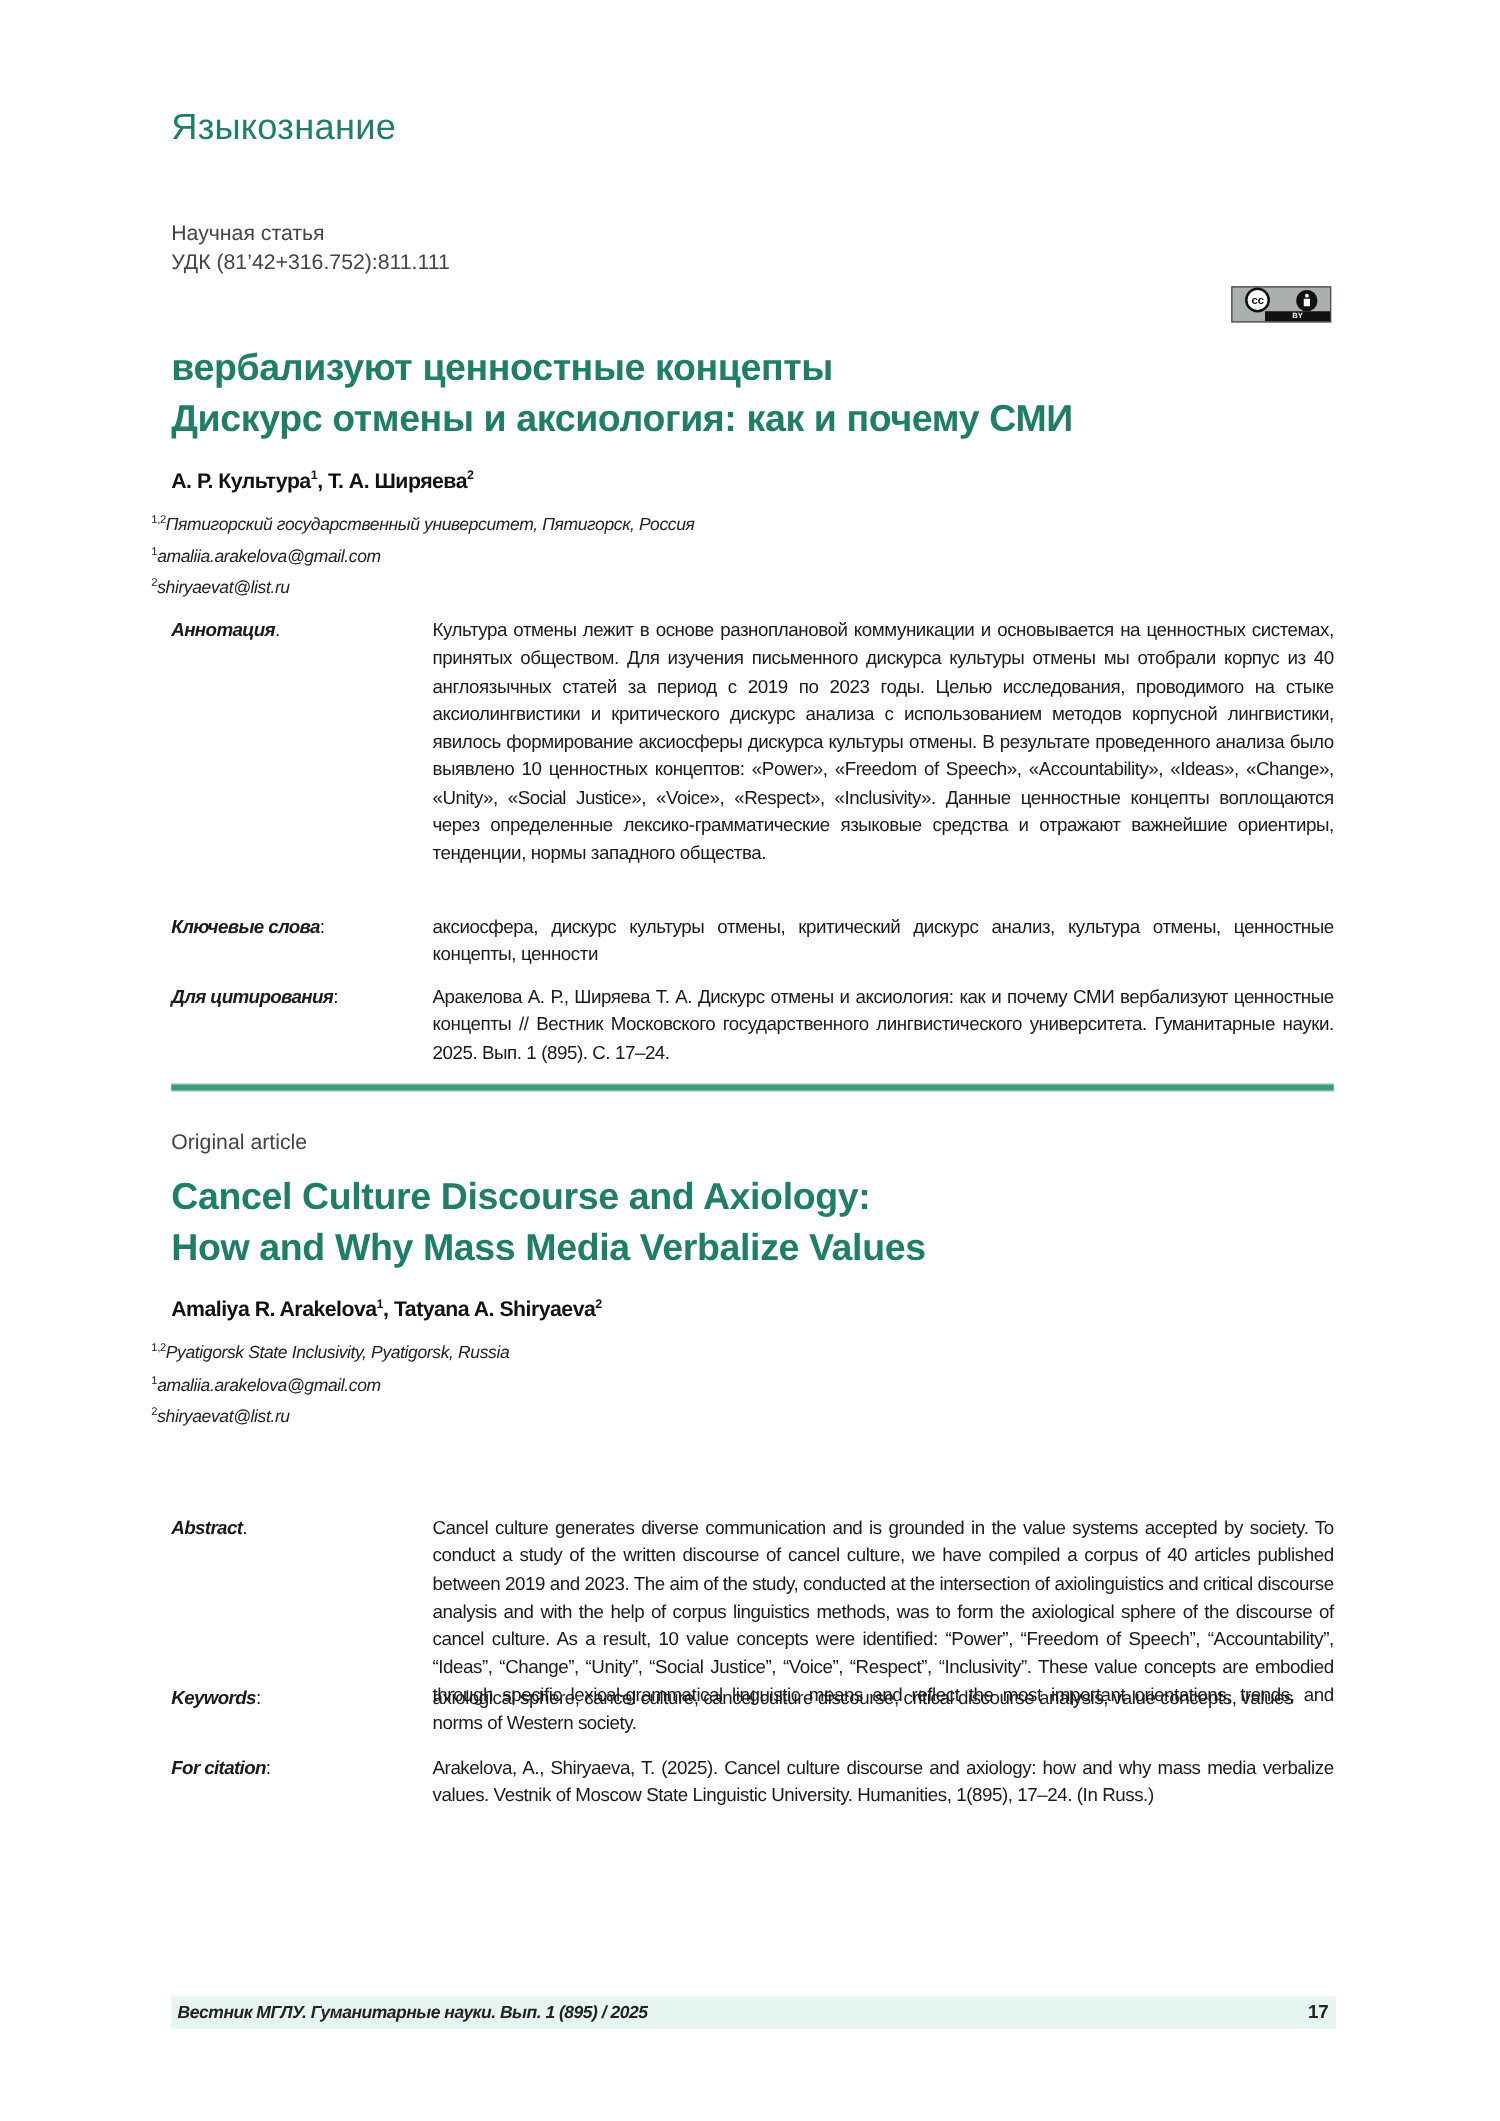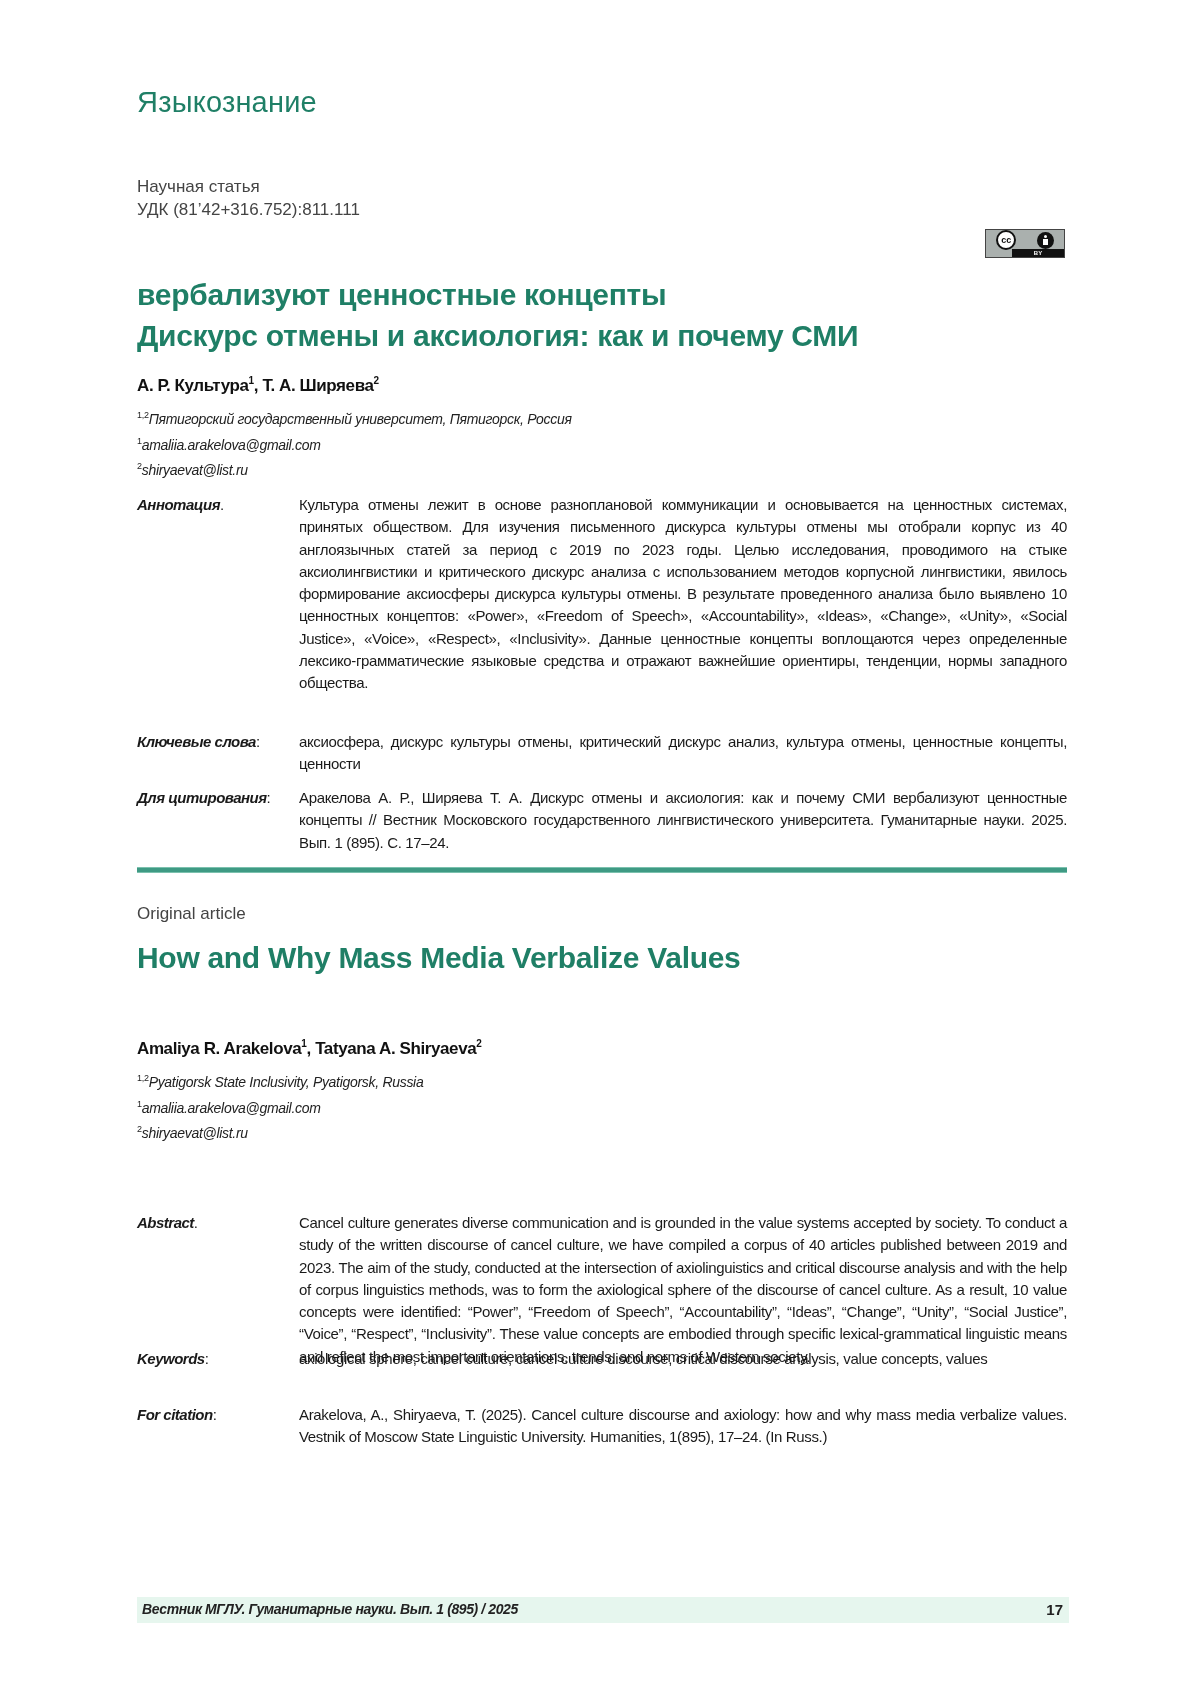--- a/index.html
+++ b/index.html
@@ -11,26 +11,26 @@
   .cc-badge .cc-top { position: absolute; left: 0; top: 0; width: 100%; height: 20px; display: flex; align-items: center; justify-content: space-around; }
   .cc-badge .cc-bottom { position: absolute; left: 26px; bottom: 0; right: 0; height: 8px; background: #111; color: #fff; font-family: "Liberation Sans", sans-serif; font-size: 6px; font-weight: bold; text-align: center; line-height: 8px; }
   .cc-circle { width: 20px; height: 20px; border-radius: 50%; background: #fff; border: 2px solid #111; box-sizing: border-box; font-family: "Liberation Sans", sans-serif; font-weight: bold; font-size: 9px; line-height: 16px; text-align: center; color: #111; }
   .by-circle { width: 17px; height: 17px; border-radius: 50%; background: #111; position: relative; }
   .by-circle::before { content: ""; position: absolute; left: 7px; top: 3px; width: 3px; height: 3px; background: #fff; border-radius: 50%; }
   .by-circle::after { content: ""; position: absolute; left: 6px; top: 7px; width: 5px; height: 6px; background: #fff; }
   .title { left: 137px; font-family: "Liberation Sans", sans-serif; font-size: 30px; font-weight: bold; color: #1f7f66; line-height: 41px; letter-spacing: -0.3px; }
   .title-en { font-weight: bold; }
   .authors { left: 137px; font-family: "Liberation Sans", sans-serif; font-size: 17px; font-weight: bold; color: #111; letter-spacing: -0.4px; }
   .authors sup { font-size: 10px; }
-  .aff { left: 137px; font-family: "Liberation Sans", sans-serif; font-size: 14px; font-style: italic; color: #222; line-height: 22px; letter-spacing: -0.3px; }
+  .aff { left: 121px; font-family: "Liberation Sans", sans-serif; font-size: 14px; font-style: italic; color: #222; line-height: 22px; letter-spacing: -0.3px; }
   .aff sup { font-size: 9px; font-style: normal; }
   .row { left: 137px; width: 930px; display: flex; font-family: "Liberation Sans", sans-serif; font-size: 15px; line-height: 22.3px; color: #1a1a1a; letter-spacing: -0.35px; }
   .row .lbl { width: 162px; flex: none; font-weight: bold; font-style: italic; letter-spacing: -0.5px; }
   .row .lbl .colon { font-weight: normal; font-style: normal; }
-  .row .txt { width: 768px; text-align: justify; }
+  .row .txt { width: 768px; text-align: justify; margin-left: 47px; }
   .divider { left: 137px; top: 867px; width: 930px; height: 4px; background: #3f9a84; border-top: 1px solid #7cc1ae; border-bottom: 1px solid #7cc1ae; }
   .footer { left: 137px; top: 1597px; width: 932px; height: 26px; background: #e6f6ee; }
   .footer .journal { position: absolute; left: 5px; top: 4px; font-family: "Liberation Sans", sans-serif; font-size: 14px; font-style: italic; font-weight: bold; color: #222; letter-spacing: -0.4px; }
   .footer .page { position: absolute; right: 6px; top: 4px; font-family: "Liberation Sans", sans-serif; font-size: 15px; font-weight: bold; color: #222; }
 </style>
 </head>
 <body>
 
 <div class="abs section-title">Языкознание</div>
 
@@ -73,20 +73,21 @@
 <div class="abs row" style="top:787px;">
   <div class="lbl"><span>Для цитирования</span><span class="colon">:</span></div>
   <div class="txt">Аракелова А. Р., Ширяева Т. А. Дискурс отмены и аксиология: как и почему СМИ вербализуют ценностные концепты // Вестник Московского государственного лингвистического университета. Гуманитарные науки. 2025. Вып. 1 (895). С. 17–24.</div>
 </div>
 
 <div class="abs divider"></div>
 
 <div class="abs meta" style="top:894px;margin-top:10px;">Original article</div>
 
 <div class="abs title title-en" style="top:937px;">
+  <div>Cancel Culture Discourse and Axiology:</div>
   <div>How and Why Mass Media Verbalize Values</div>
 </div>
 
 <div class="abs authors" style="top:1038px;">
   <span>Amaliya R. Arakelova</span><sup>1</sup><span>, </span><span>Tatyana A. Shiryaeva</span><sup>2</sup>
 </div>
 
 <div class="abs aff" style="top:1067px;">
   <div><sup>1,2</sup><span>Pyatigorsk State Inclusivity, Pyatigorsk, Russia</span></div>
   <div><sup>1</sup><span>amaliia.arakelova@gmail.com</span></div>

